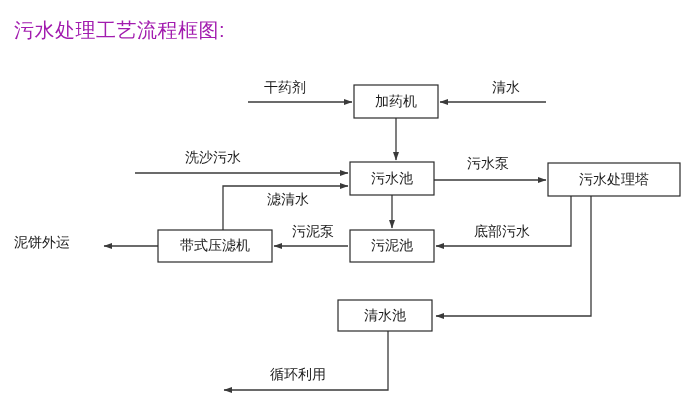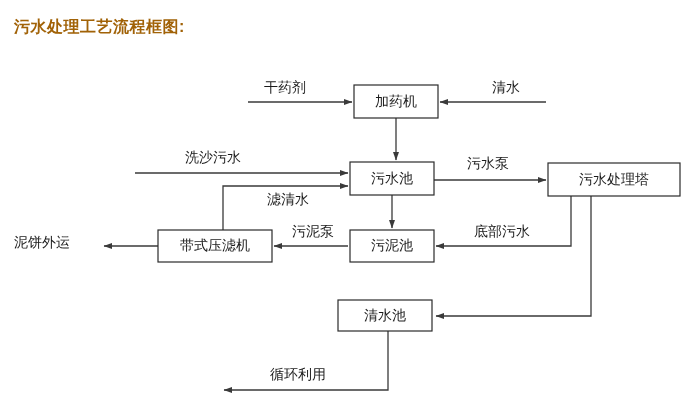--- a/index.html
+++ b/index.html
@@ -16,23 +16,23 @@
   #diagram-root {
     position: relative;
     width: 700px;
     height: 420px;
     background: #ffffff;
   }
   .title {
     position: absolute;
     left: 14px;
     top: 17px;
-    font-size: 16px;
-    font-weight: bold;
-    color: #a16207;
+    font-size: 20px;
+    font-weight: normal;
+    color: #a21caf;
     letter-spacing: 0.5px;
     white-space: nowrap;
   }
   svg.flow {
     position: absolute;
     left: 0;
     top: 0;
     width: 700px;
     height: 420px;
   }

